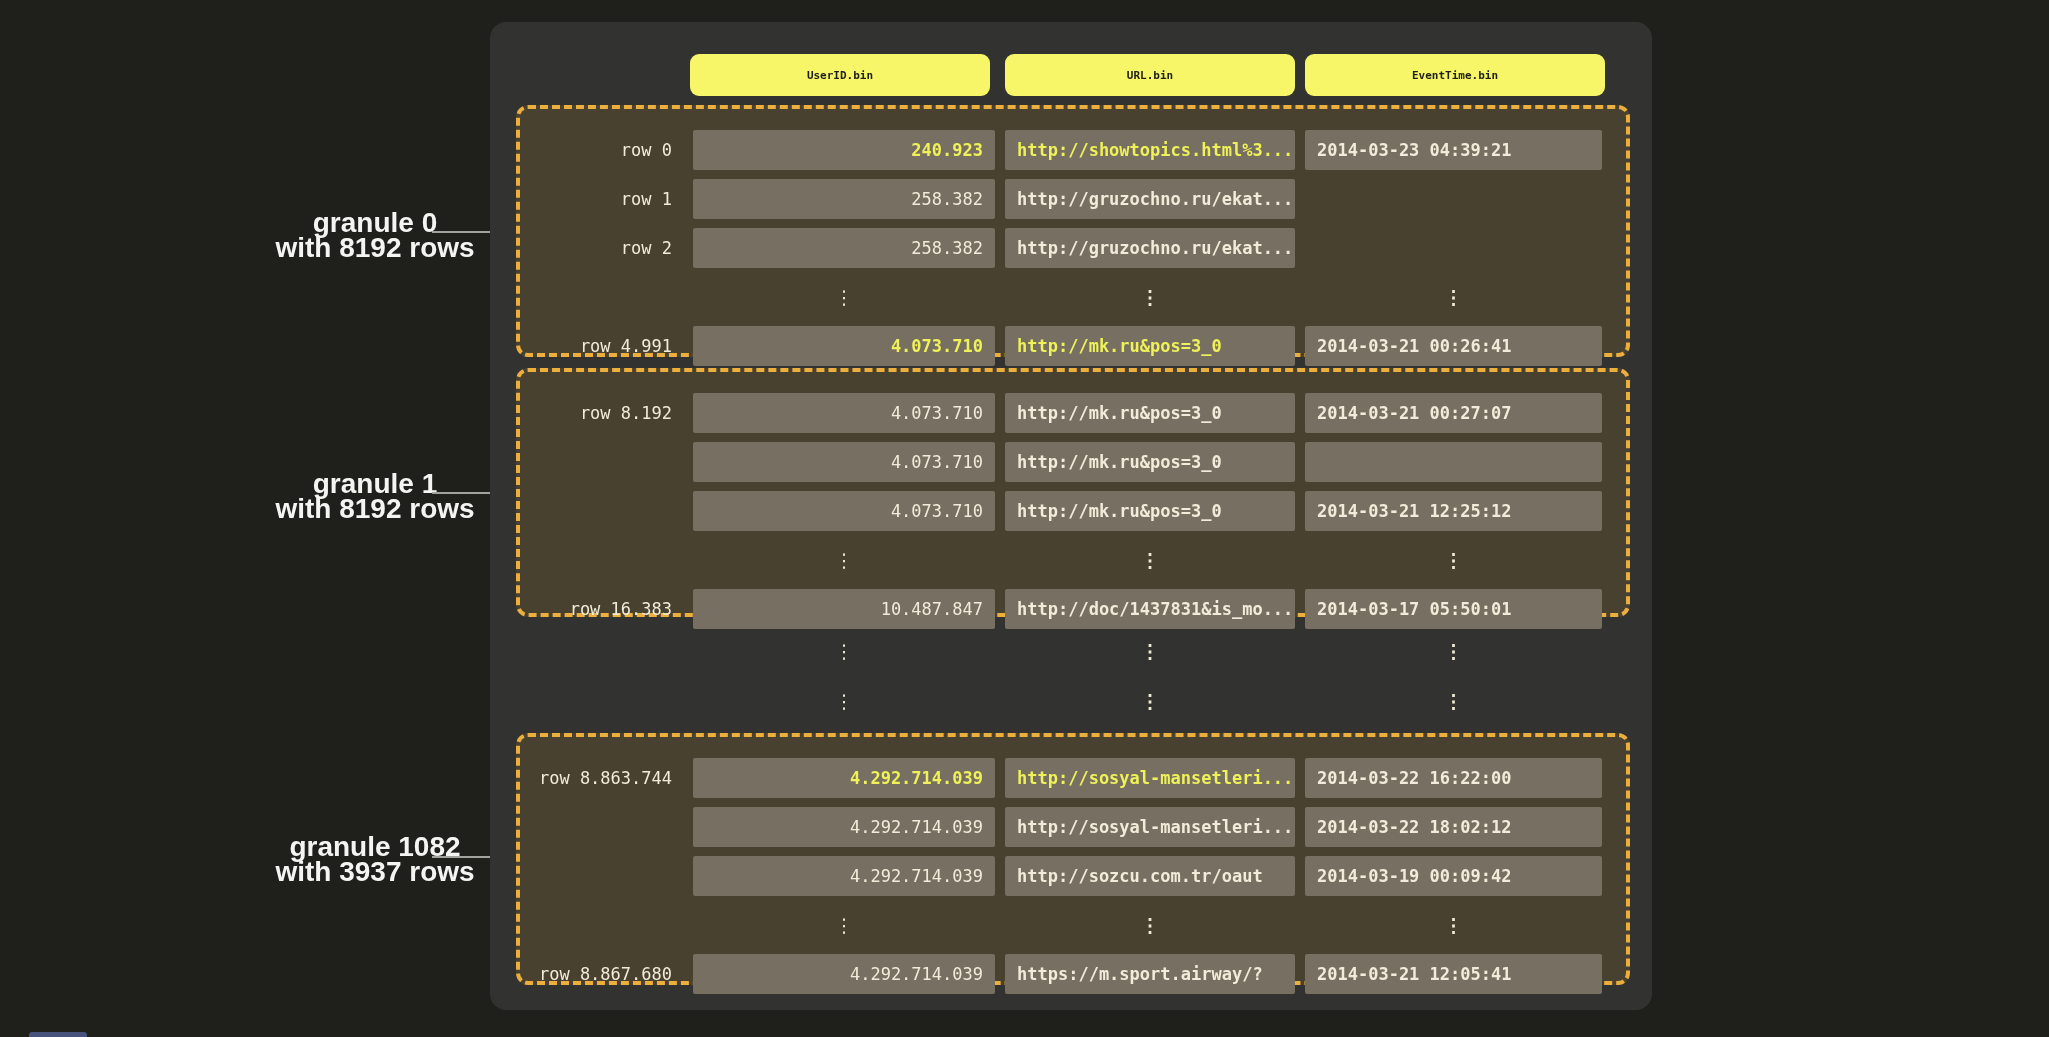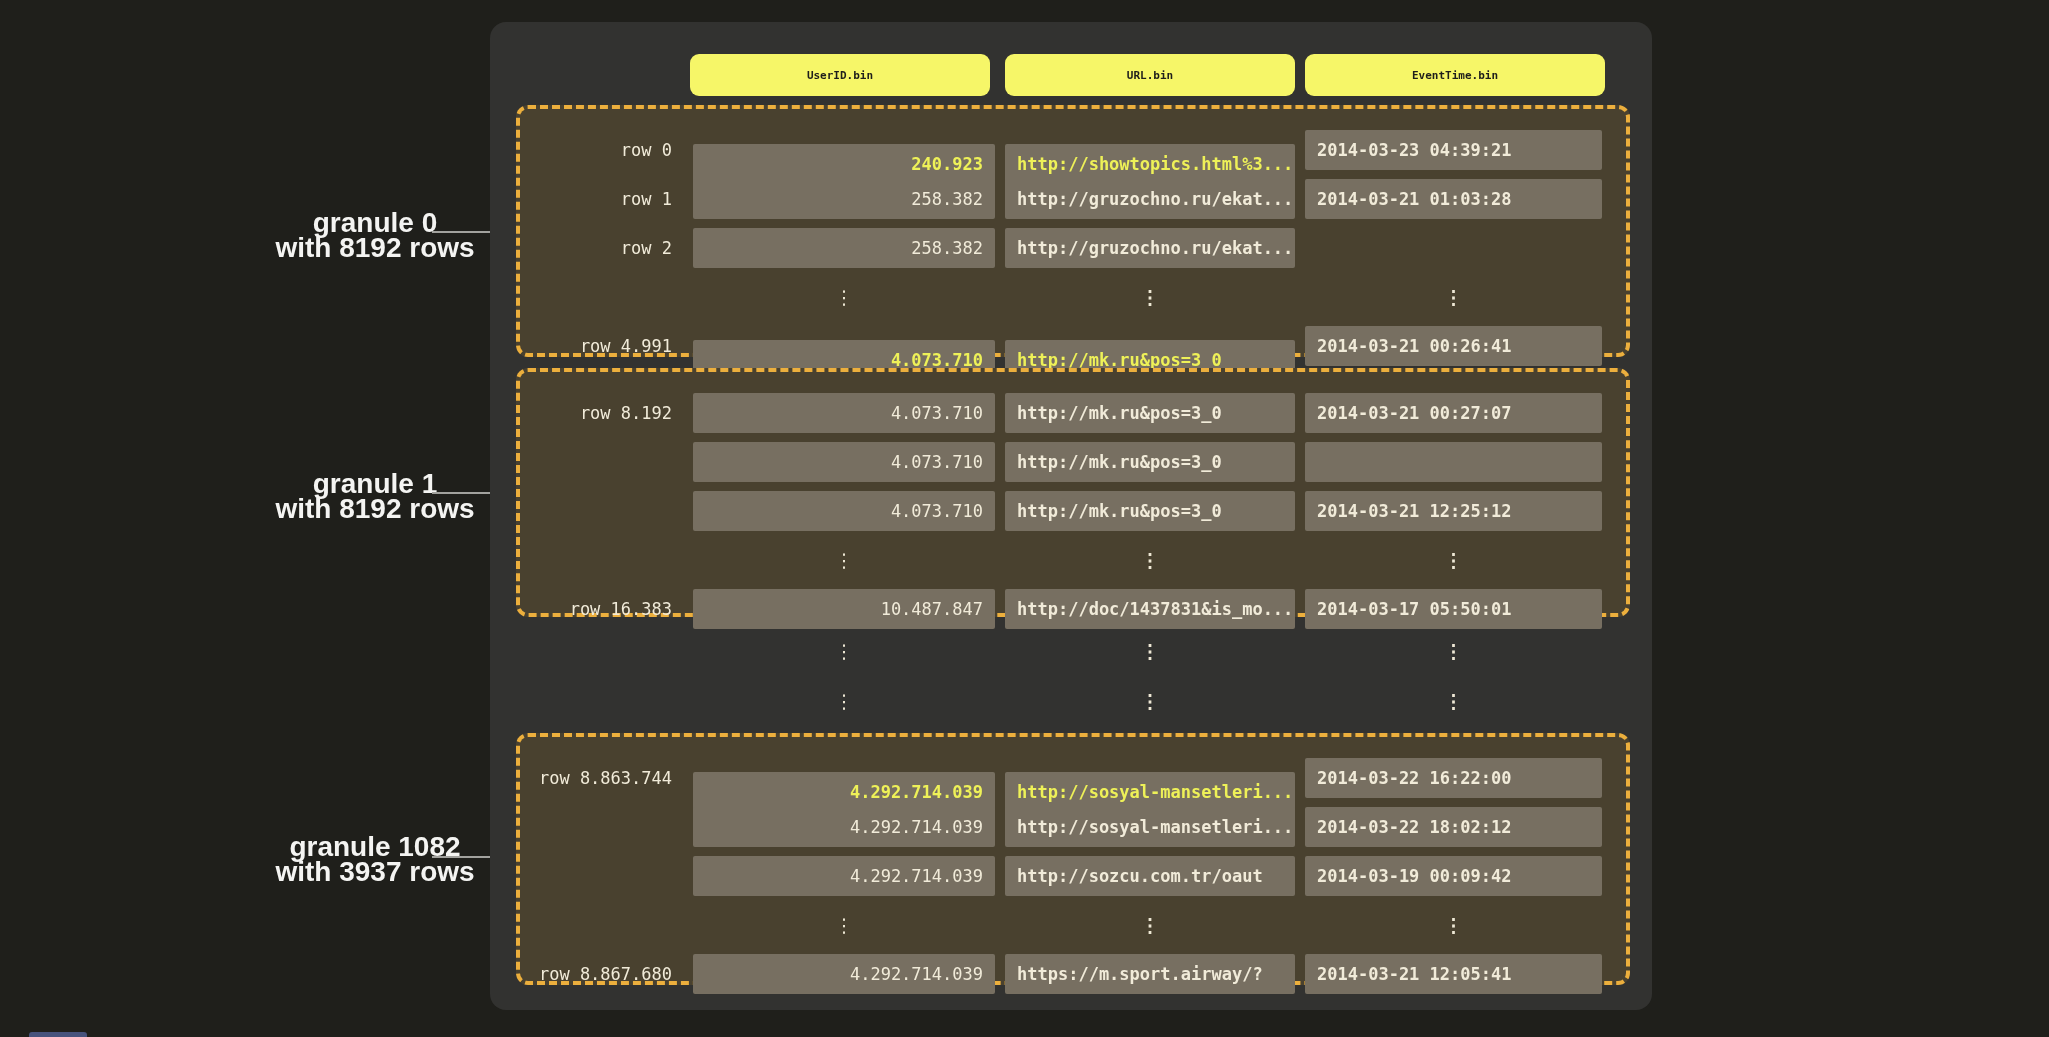--- a/index.html
+++ b/index.html
@@ -52,21 +52,21 @@
   .cell {
     position: absolute; top: 4px; height: 40px; line-height: 40px;
     background: #776f61; border-radius: 2px;
     color: #f1ebd9; font-size: 17px;
     white-space: nowrap; overflow: hidden;
     box-sizing: border-box;
   }
   .c1 { left: 173px; width: 302px; text-align: right; padding-right: 12px; }
   .c2 { left: 485px; width: 290px; text-align: left;  padding-left: 12px; font-weight: bold; }
   .c3 { left: 785px; width: 297px; text-align: left;  padding-left: 12px; font-weight: bold; }
-  .hl { color: #eef158; font-weight: bold; margin-top: 14px; }
+  .hl { color: #eef158; font-weight: bold; }
 
   
   .dots {
     position: absolute; top: 0; height: 49px; line-height: 49px;
     text-align: center; color: #efe9d6; font-size: 19px;
     background: none;
   }
   .dots.c1, .dots.c2, .dots.c3 { padding: 0; }
   .midrow {
     position: absolute; left: 30px; width: 1110px; height: 49px;
@@ -148,21 +148,20 @@
         <div class="grow">
           <span class="row-label">row 0</span>
           <span class="cell c1 hl">240.923</span>
           <span class="cell c2 hl">http://showtopics.html%3...</span>
           <span class="cell c3">2014-03-23 04:39:21</span>
         </div>
         <div class="grow">
           <span class="row-label">row 1</span>
           <span class="cell c1">258.382</span>
           <span class="cell c2">http://gruzochno.ru/ekat...</span>
-          <span class="cell c3">2014-03-21 01:03:28</span>
         </div>
         <div class="grow">
           <span class="row-label">row 2</span>
           <span class="cell c1">258.382</span>
           <span class="cell c2">http://gruzochno.ru/ekat...</span>
         </div>
         <div class="grow">
           <span class="dots c1">⋮</span>
           <span class="dots c2">⋮</span>
           <span class="dots c3">⋮</span>

